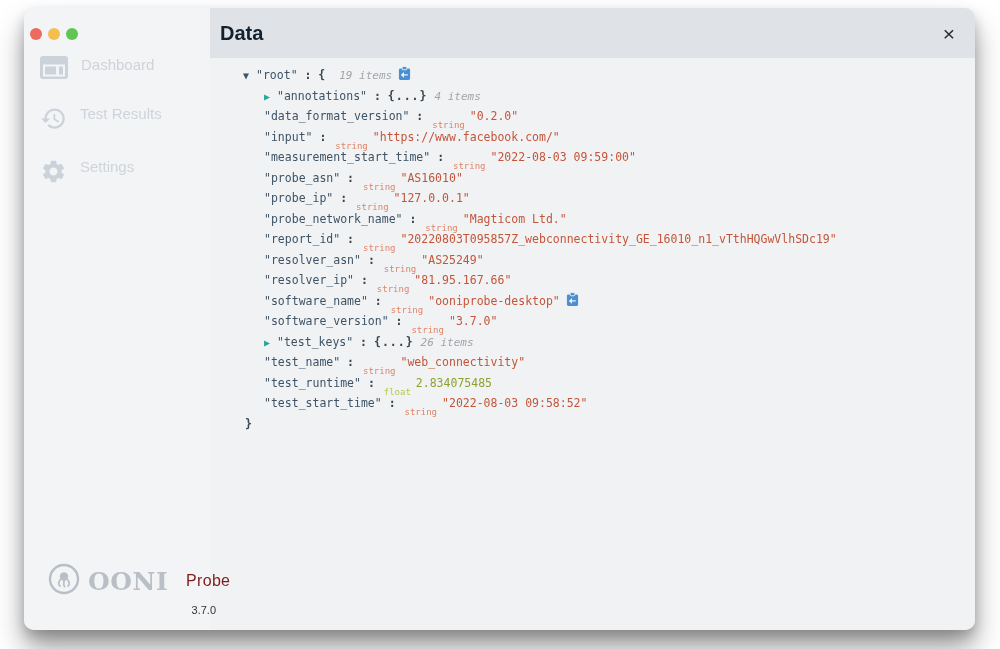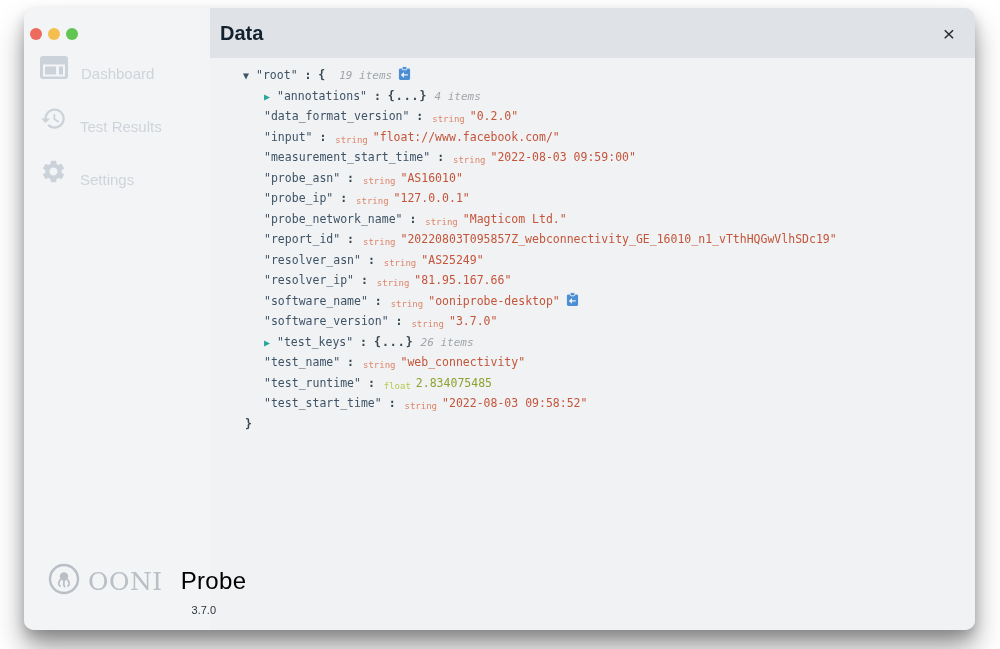--- a/index.html
+++ b/index.html
@@ -14,28 +14,28 @@
 
   
   .sidebar { position:relative; width:186px; flex:0 0 186px; background:#f3f4f6; }
   .traffic { position:absolute; top:20px; left:6px; display:flex; gap:6px; }
   .light { width:12px; height:12px; border-radius:50%; }
   .light.red { background:#ec6a5e; }
   .light.yellow { background:#f4bf4f; }
   .light.green { background:#61c554; }
 
   .nav { position:absolute; top:48px; left:16px; right:8px; display:flex; flex-direction:column; gap:23px; }
-  .nav-item { display:flex; align-items:flex-end; gap:13px; color:#cfd4da; font-size:15px; }
+  .nav-item { display:flex; align-items:flex-start; gap:13px; color:#cfd4da; font-size:15px; }
   .nav-item svg { flex:0 0 auto; }
 
   .branding { position:absolute; left:24px; bottom:14px; width:172px; }
   .brand-row { display:flex; align-items:center; }
-  .brand-ooni { font-family:"DejaVu Serif", serif; font-weight:normal; font-size:25px; letter-spacing:.5px; color:#b9bfc6; margin-left:8px; }
+  .brand-ooni { font-family:"DejaVu Serif", serif; font-weight:bold; font-size:25px; letter-spacing:.5px; color:#b9bfc6; margin-left:8px; }
   .brand-sep { width:2px; height:26px; background:#c6ccd2; margin:0 9px; }
-  .brand-probe { font-size:24px; font-weight:300; color:#000000; letter-spacing:.3px; }
+  .brand-probe { font-size:16px; font-weight:300; color:#7f1d1d; letter-spacing:.3px; }
   .brand-version { font-size:11px; color:#2f353c; text-align:right; padding-right:4px; margin-top:5px; }
 
   
   .main { flex:1; display:flex; flex-direction:column; background:#f0f2f4; min-width:0; }
   .main-header { height:50px; flex:0 0 50px; background:#dfe3e7; display:flex; align-items:center; justify-content:space-between; padding:0 20px 0 10px; }
   .main-title { font-size:20px; font-weight:700; color:#13222e; }
   .close-btn { font-size:21px; line-height:1; color:#2b2b2b; font-weight:400; cursor:default; }
 
   .json-view {
     padding:7px 10px 10px 6px;
@@ -47,21 +47,21 @@
   .row.child { padding-left:21px; }
   .row.closing { padding-left:2px; }
   .arrow { display:inline-block; width:13px; font-size:10px; }
   .arrow.open { color:#3e5366; }
   .arrow.closed { color:#26a69a; }
   .k { color:#3e5366; }
   .k::before, .k::after { content:'"'; color:#3e5366; }
   .p { color:#37474f; font-weight:700; }
   .braces { color:#37474f; font-weight:700; letter-spacing:1px; }
   .items { font-style:italic; color:#a2a6aa; font-size:11px; margin-left:7px; }
-  .t { font-size:9px; position:relative; top:2px; margin:0 5px 0 2px; }
+  .t { font-size:9px; position:relative; top:8px; margin:0 5px 0 2px; }
   .t.str { color:#de8468; }
   .t.flt { color:#b5c94f; }
   .v.str { color:#c4553a; }
   .v.str::before, .v.str::after { content:'"'; }
   .v.num { color:#8fa030; }
   .copy-icon { display:inline-block; vertical-align:-2px; margin-left:6px; }
 </style>
 </head>
 <body>
 
@@ -136,21 +136,21 @@
       <div class="row"><span class="arrow open">▼</span><span class="k">root</span><span class="p"> : { </span><span class="items">19 items</span><span class="copy-icon"><svg width="13" height="15" viewBox="0 0 14 16">
               <rect x="1" y="2.5" width="12" height="12.5" rx="1.5" fill="#4a8fd4"></rect>
               <rect x="4.5" y="0.5" width="5" height="3.5" rx="1" fill="#4a8fd4" stroke="#f0f2f4" stroke-width="1"></rect>
               <path d="M10.5 8.75 L6.5 8.75 L6.5 6.5 L3 9.5 L6.5 12.5 L6.5 10.25 L10.5 10.25 Z" fill="#f0f2f4"></path>
             </svg></span></div>
 
       <div class="row child"><span class="arrow closed">▶</span><span class="k">annotations</span><span class="p"> : </span><span class="braces">{...}</span><span class="items">4 items</span></div>
 
       <div class="row child"><span class="k">data_format_version</span><span class="p"> : </span><span class="t str">string</span><span class="v str">0.2.0</span></div>
 
-      <div class="row child"><span class="k">input</span><span class="p"> : </span><span class="t str">string</span><span class="v str">float://www.facebook.com/</span></div>
+      <div class="row child"><span class="k">input</span><span class="p"> : </span><span class="t str">string</span><span class="v str">https://www.facebook.com/</span></div>
 
       <div class="row child"><span class="k">measurement_start_time</span><span class="p"> : </span><span class="t str">string</span><span class="v str">2022-08-03 09:59:00</span></div>
 
       <div class="row child"><span class="k">probe_asn</span><span class="p"> : </span><span class="t str">string</span><span class="v str">AS16010</span></div>
 
 
       <div class="row child"><span class="k">probe_ip</span><span class="p"> : </span><span class="t str">string</span><span class="v str">127.0.0.1</span></div>
 
       <div class="row child"><span class="k">probe_network_name</span><span class="p"> : </span><span class="t str">string</span><span class="v str">Magticom Ltd.</span></div>
 

